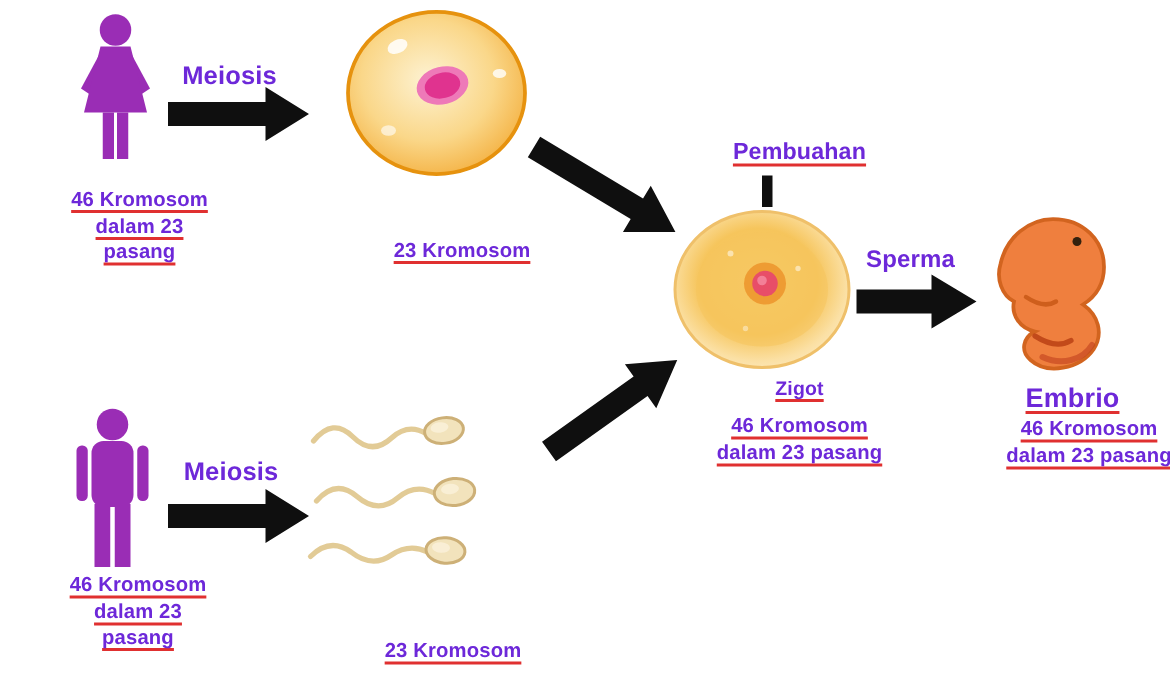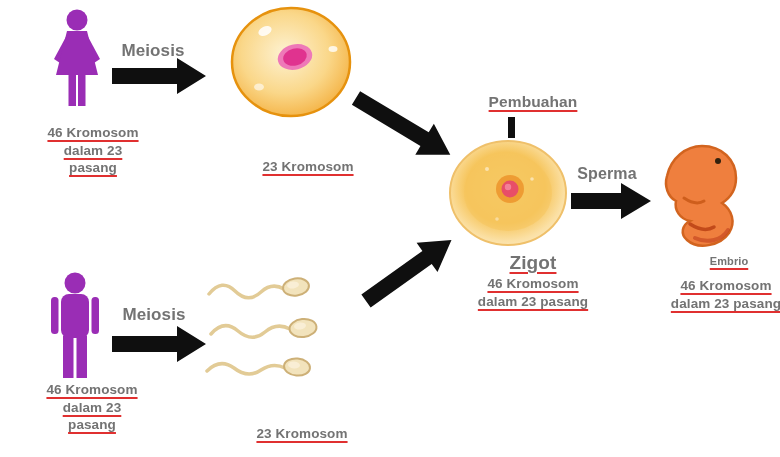--- a/index.html
+++ b/index.html
@@ -8,21 +8,21 @@
     --underline-red:#E03030;
     --embryo-orange:#EF7F3E;
   }
   html,body{margin:0;padding:0;background:#ffffff;}
   #canvas{
     position:relative;width:780px;height:457px;background:#ffffff;overflow:hidden;
     font-family:"Liberation Sans","DejaVu Sans",sans-serif;
   }
   .abs{position:absolute;}
   .txt{
-    position:absolute;text-align:center;font-weight:bold;color:#737373;
+    position:absolute;text-align:center;font-weight:bold;color:#6d28d9;
     line-height:1.3;letter-spacing:0.1px;
   }
   .u{
     text-decoration:underline;
     text-decoration-color:var(--underline-red);
     text-decoration-thickness:2px;
     text-underline-offset:3px;
     margin-left:34px;
   }
   .blockline{display:block;}
@@ -142,30 +142,30 @@
   <div class="txt" style="left:221px;top:158px;width:140px;font-size:13.5px">
     <span class="u">23 Kromosom</span>
   </div>
 
   <div class="txt" style="left:451px;top:92px;width:130px;font-size:15.5px">
     <span class="u">Pembuahan</span>
   </div>
 
   <div class="txt" style="left:567px;top:164px;width:80px;font-size:16px">Sperma</div>
 
-  <div class="txt" style="left:466px;top:251px;width:100px;font-size:19px">
+  <div class="txt" style="left:466px;top:251px;width:100px;font-size:13px">
     <span class="u">Zigot</span>
   </div>
 
   <div class="txt" style="left:441px;top:275px;width:150px;font-size:13.5px">
     <span class="u blockline">46 Kromosom</span>
     <span class="u blockline">dalam 23 pasang</span>
   </div>
 
-  <div class="txt" style="left:662px;top:254px;width:100px;font-size:11px">
+  <div class="txt" style="left:648px;top:254px;width:100px;font-size:18px">
     <span class="u">Embrio</span>
   </div>
 
   <div class="txt" style="left:634px;top:277px;width:150px;font-size:13.5px">
     <span class="u blockline">46 Kromosom</span>
     <span class="u blockline">dalam 23 pasang</span>
   </div>
 
   <div class="txt" style="left:109px;top:304px;width:90px;font-size:17px">Meiosis</div>
 

